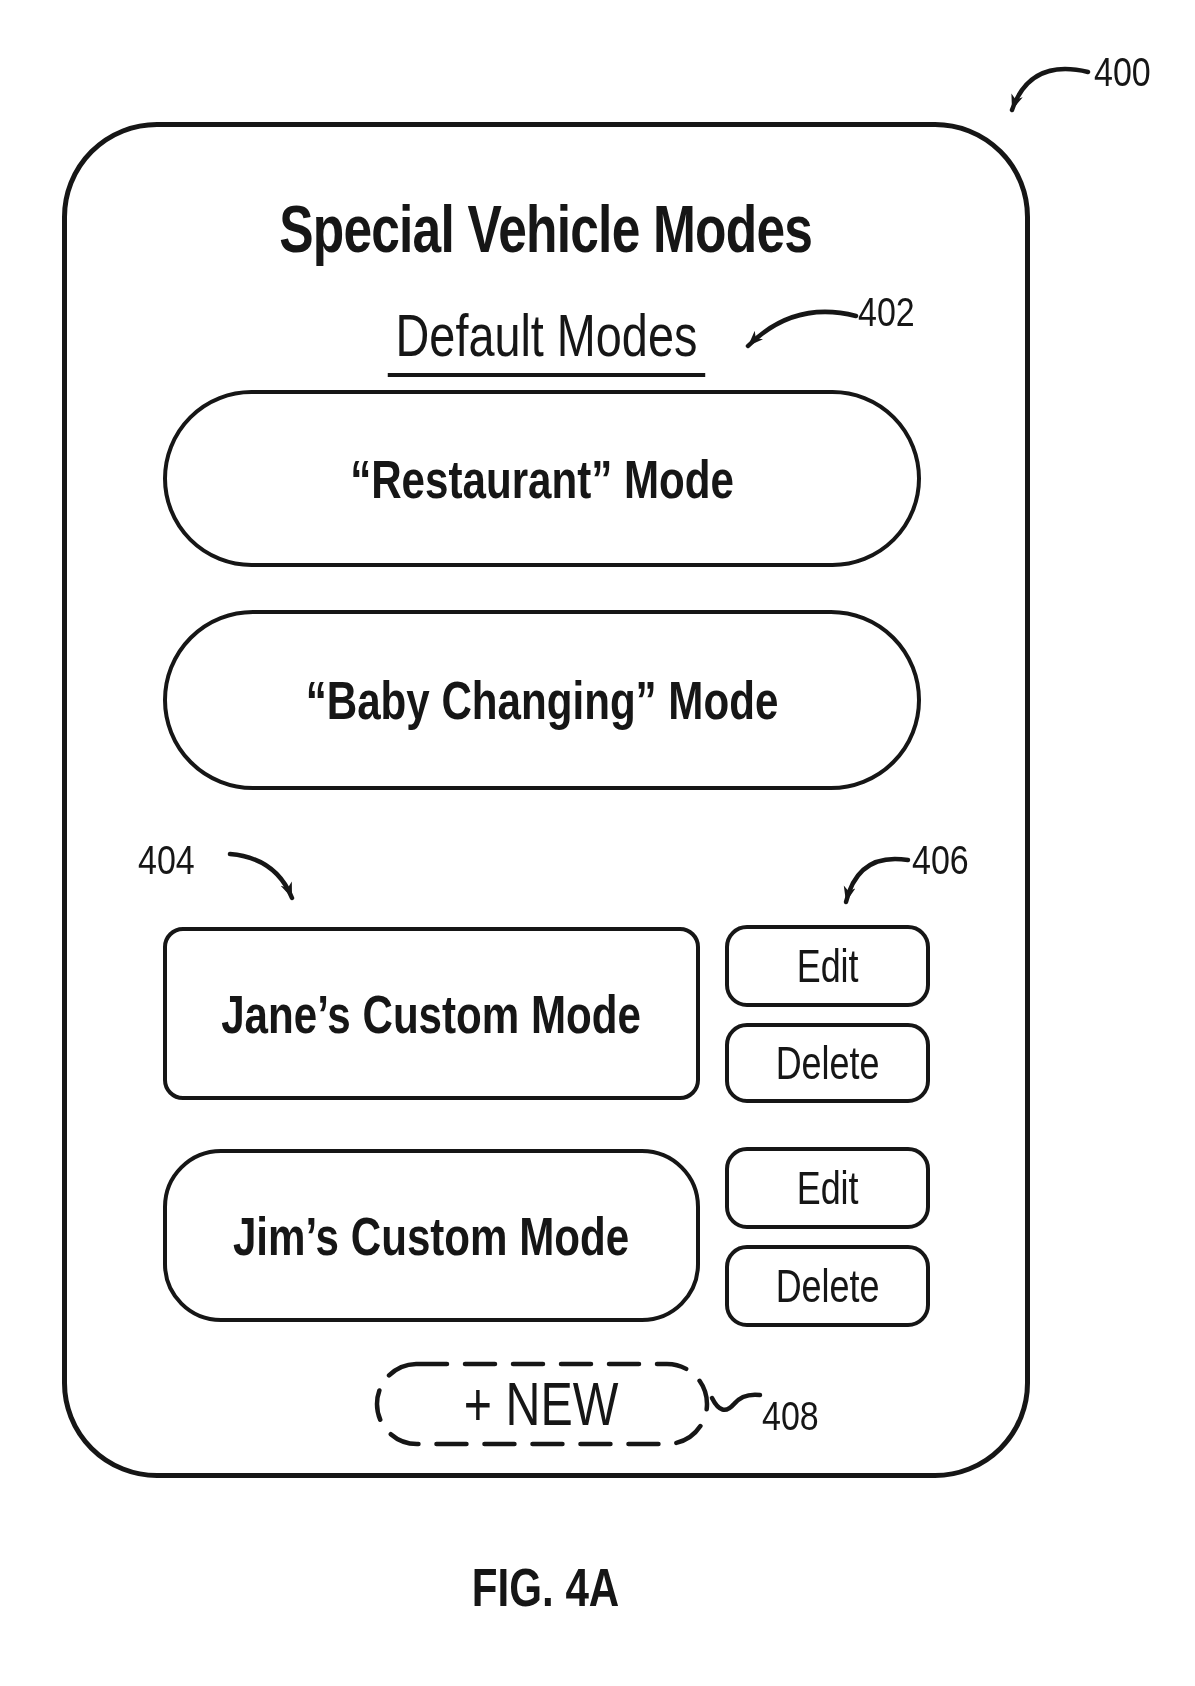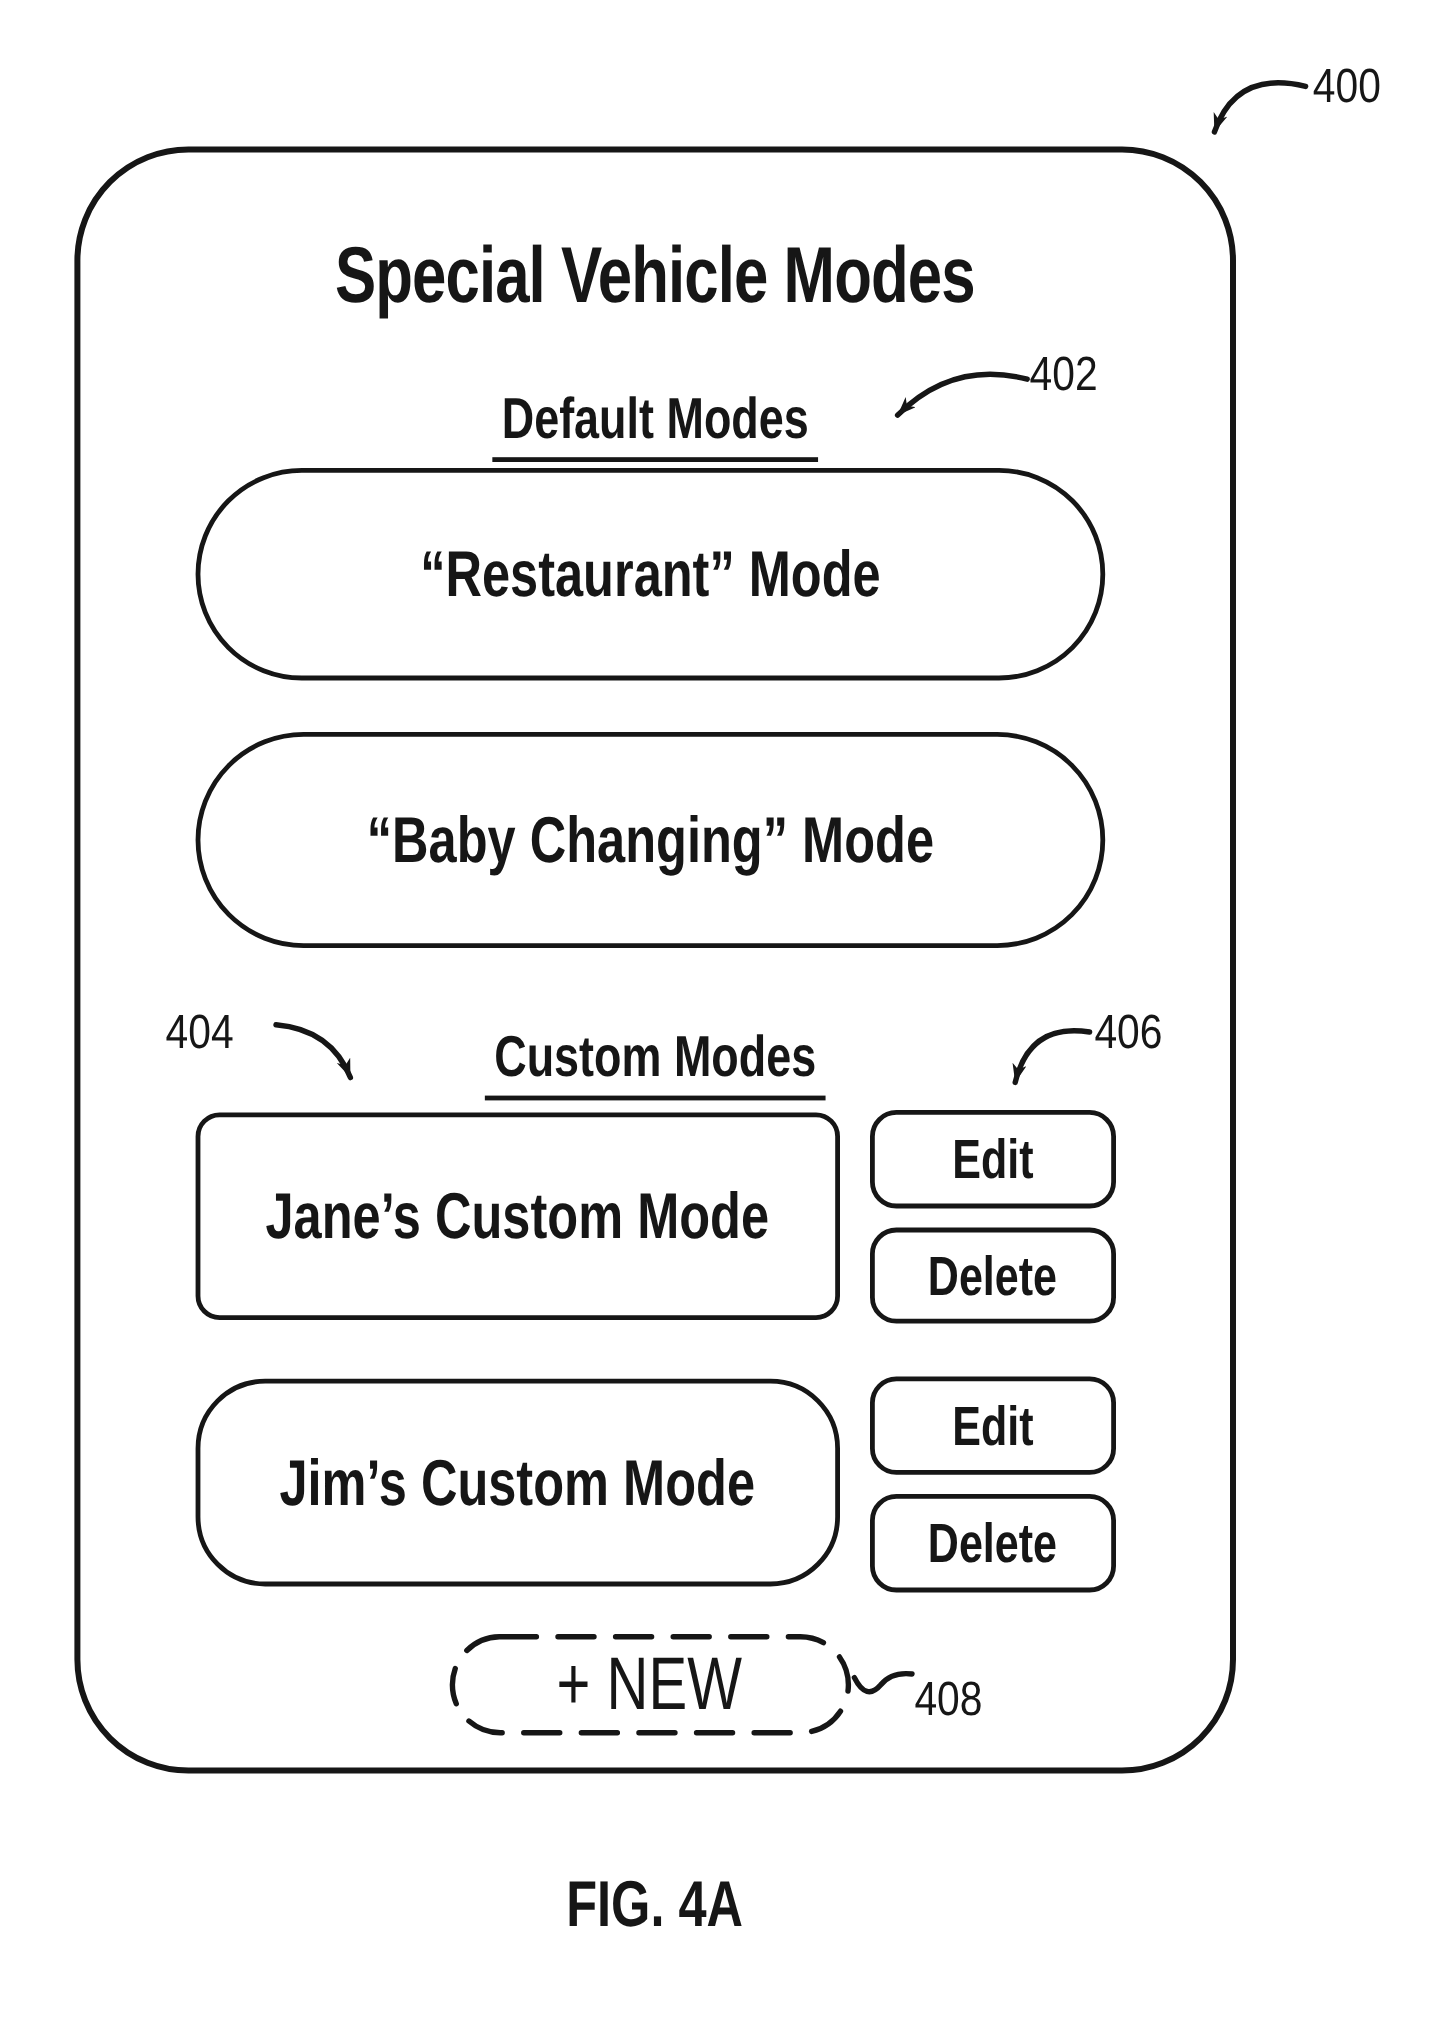--- a/index.html
+++ b/index.html
@@ -9,30 +9,30 @@
   }
   .abs{position:absolute;}
   .panel{
     left:62px;top:122px;width:968px;height:1356px;
     border:5px solid #161616;border-radius:95px;background:#ffffff;box-sizing:border-box;
   }
   .ctr{left:62px;width:968px;text-align:center;line-height:1;}
   .cx{display:inline-block;transform:scaleX(.78);transform-origin:center;white-space:nowrap;}
   .cx85{display:inline-block;transform:scaleX(.85);transform-origin:left top;white-space:nowrap;}
   .title{top:196px;font-size:66px;font-weight:bold;letter-spacing:-1px;}
-  .seclabel{font-size:48px;font-weight:700;margin-top:20px;}
+  .seclabel{font-size:60px;font-weight:400;}
   .seclabel .cx{border-bottom:4px solid #161616;padding:0 10px 7px 10px;}
   .pill{
     display:flex;align-items:center;justify-content:center;box-sizing:border-box;
     border:4px solid #161616;background:#ffffff;line-height:1;
   }
   .mode{font-size:54px;font-weight:bold;}
   .wide{left:163px;width:758px;height:177px;border-radius:89px;}
   .custom{left:163px;width:537px;height:173px;border-radius:58px;}
-  .sbtn{left:725px;width:205px;height:82px;border-radius:22px;font-size:46px;font-weight:bold;}
+  .sbtn{left:725px;width:205px;height:82px;border-radius:22px;font-size:46px;font-weight:normal;}
   .newbtn{
     left:375px;top:1362px;width:333px;height:83px;display:flex;align-items:center;justify-content:center;
     font-size:62px;font-weight:400;background:transparent;box-sizing:border-box;line-height:1;
   }
   .ref{font-size:40px;font-weight:400;line-height:1;}
   .caption{top:1560px;font-size:54px;font-weight:bold;}
   svg.overlay{position:absolute;left:0;top:0;width:1195px;height:1686px;pointer-events:none;}
 </style>
 </head>
 <body>
@@ -49,23 +49,20 @@
     <span class="cx">Default Modes</span>
   </div>
 
   <div class="abs pill wide mode" style="top:390px;">
     <span class="cx">“Restaurant” Mode</span>
   </div>
   <div class="abs pill wide mode" style="top:610px;height:180px;border-radius:90px;">
     <span class="cx">“Baby Changing” Mode</span>
   </div>
 
-  <div class="abs ctr seclabel" style="top:838px;">
-    <span class="cx">Custom Modes</span>
-  </div>
 
   <div class="abs pill custom mode" style="top:927px;border-radius:20px;">
     <span class="cx">Jane’s Custom Mode</span>
   </div>
   <div class="abs pill sbtn" style="top:925px;">
     <span class="cx">Edit</span>
   </div>
   <div class="abs pill sbtn" style="top:1023px;height:80px;">
     <span class="cx">Delete</span>
   </div>

